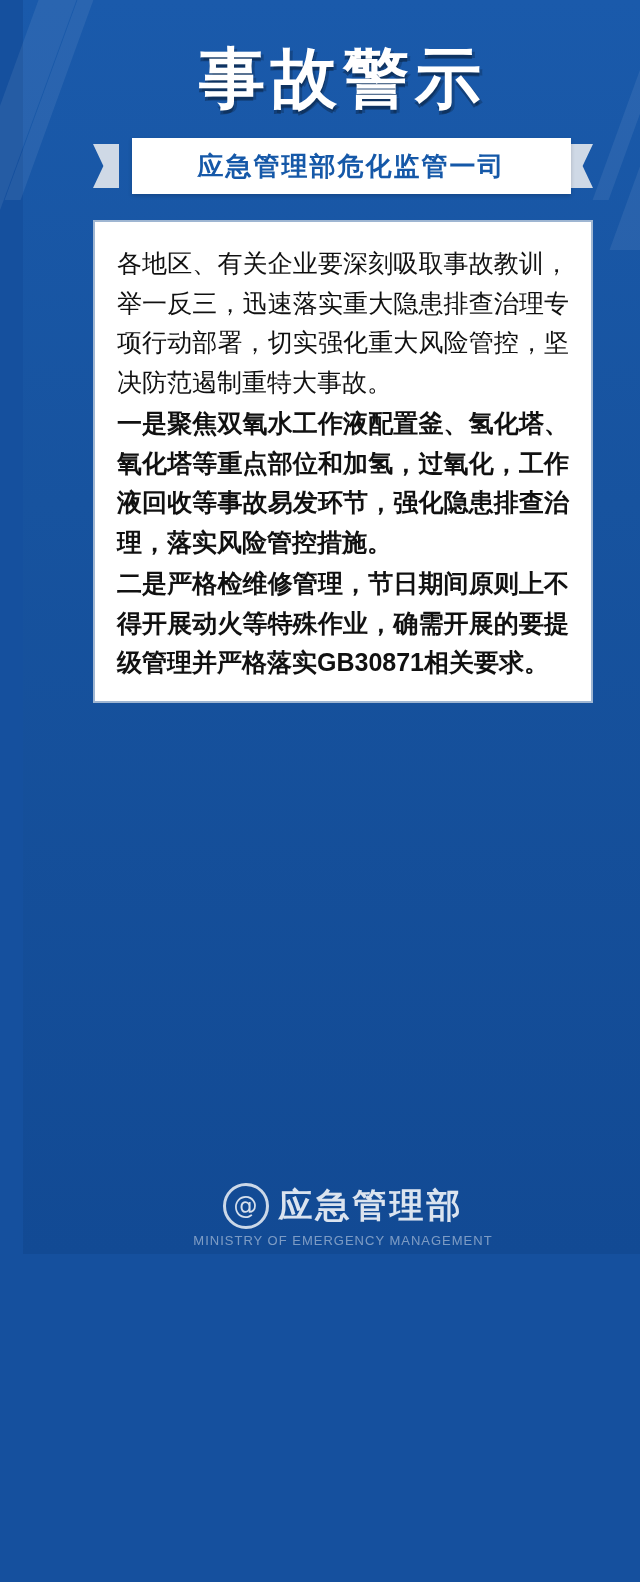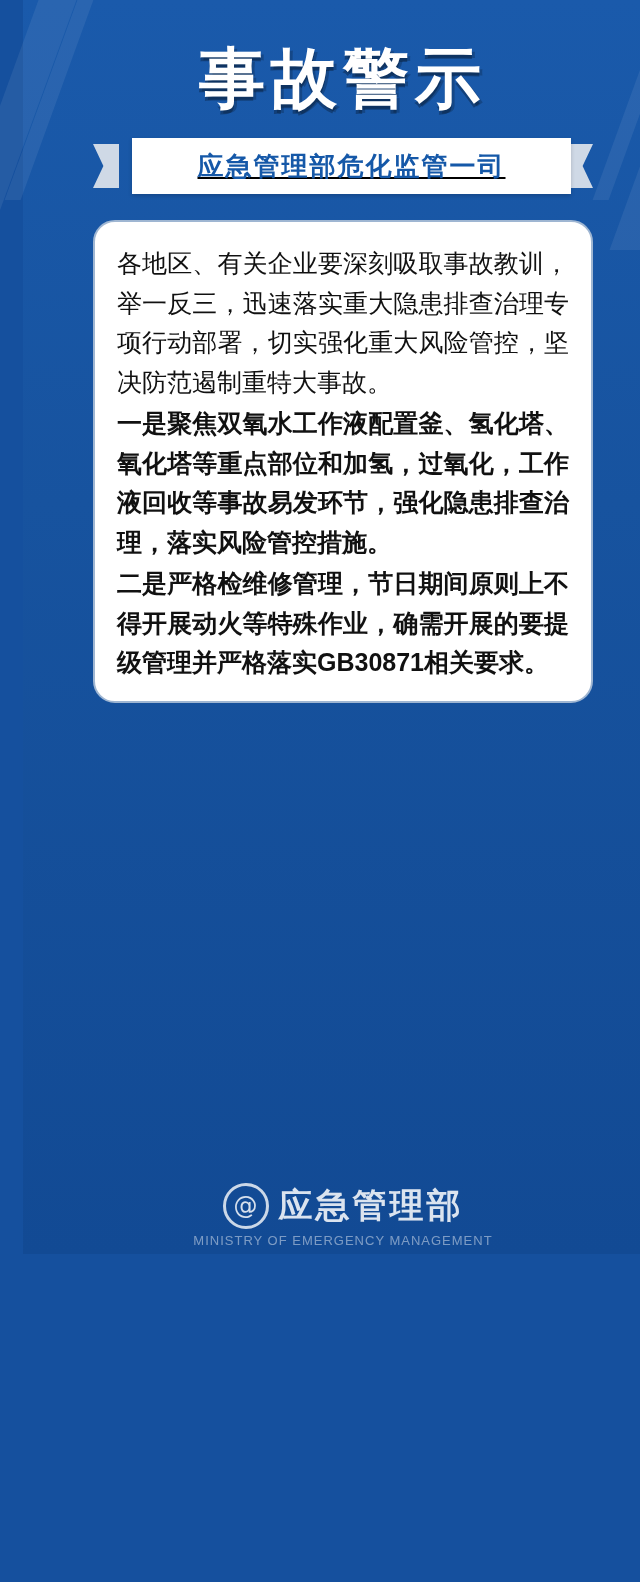--- a/index.html
+++ b/index.html
@@ -59,21 +59,20 @@
     position: absolute;
     left: 39px;
     right: 22px;
     top: 0;
     height: 56px;
     background: #ffffff;
     display: flex;
     align-items: center;
     justify-content: center;
     box-shadow: 0 2px 4px rgba(0,0,0,0.18);
-    text-decoration: underline;
   }
   .ribbon-text {
     color: #1558a8;
     font-size: 26px;
     font-weight: bold;
     letter-spacing: 2px;
   }
   .ribbon-end {
     position: absolute;
     top: 6px;
@@ -96,21 +95,21 @@
     border: 2px solid #9fb6d2;
     box-sizing: border-box;
     padding: 22px 22px 18px 22px;
     color: #111111;
     font-size: 25px;
     line-height: 1.58;
     text-align: justify;
     z-index: 2;
   }
   .card.first { margin-top: 30px; }
-  .card.second { margin-top: 26px; border-radius: 22px; }
+  .card.second { margin-top: 26px; }
   .card p { margin: 0; }
   .card p + p { margin-top: 2px; }
   .bold { font-weight: bold; }
 
   .footer {
     margin-top: auto;
     margin-bottom: 6px;
     width: 100%;
     display: flex;
     flex-direction: column;

